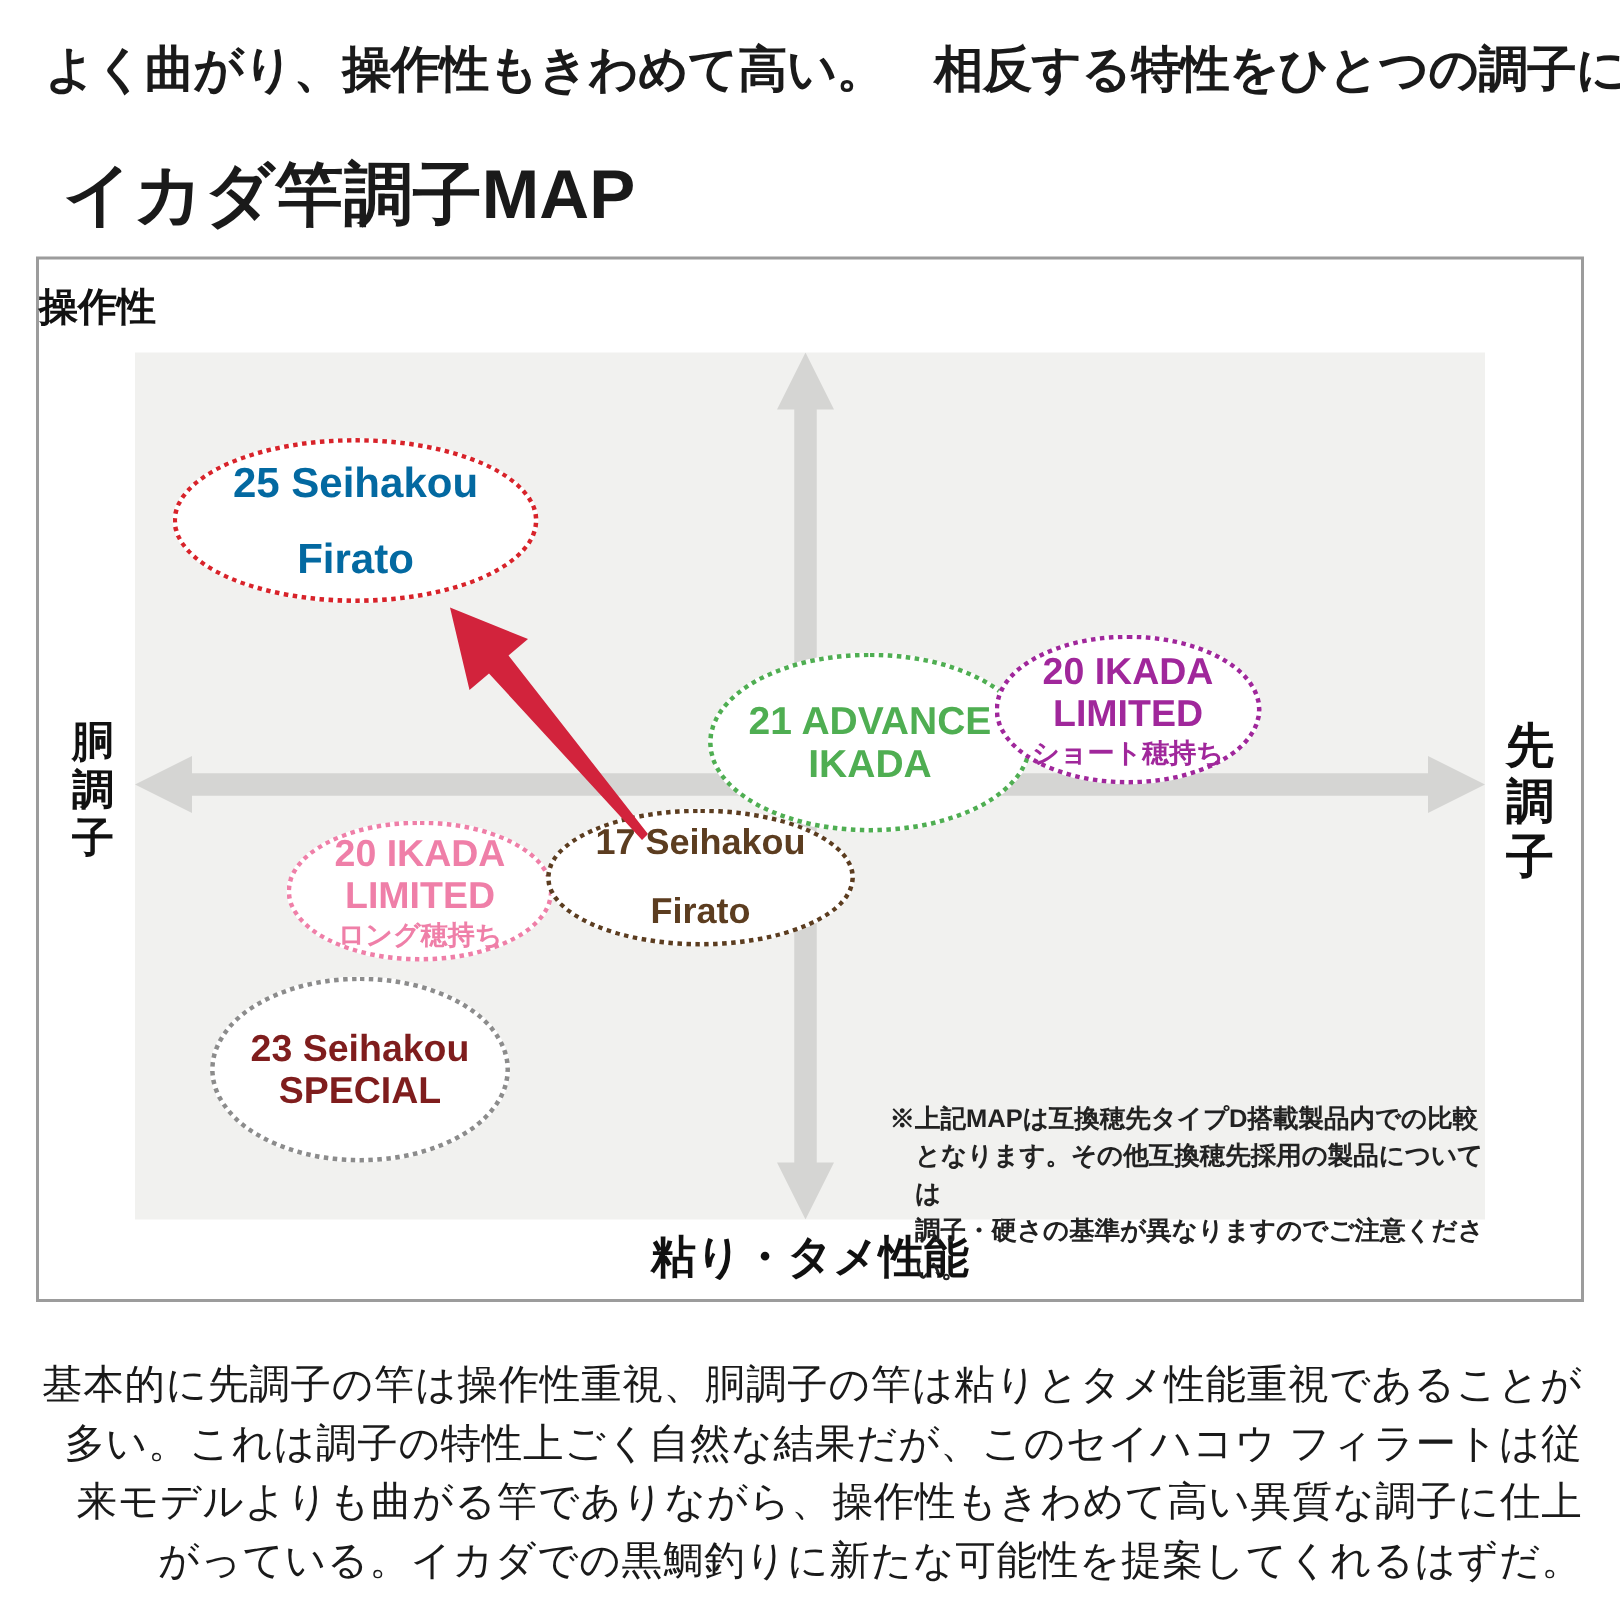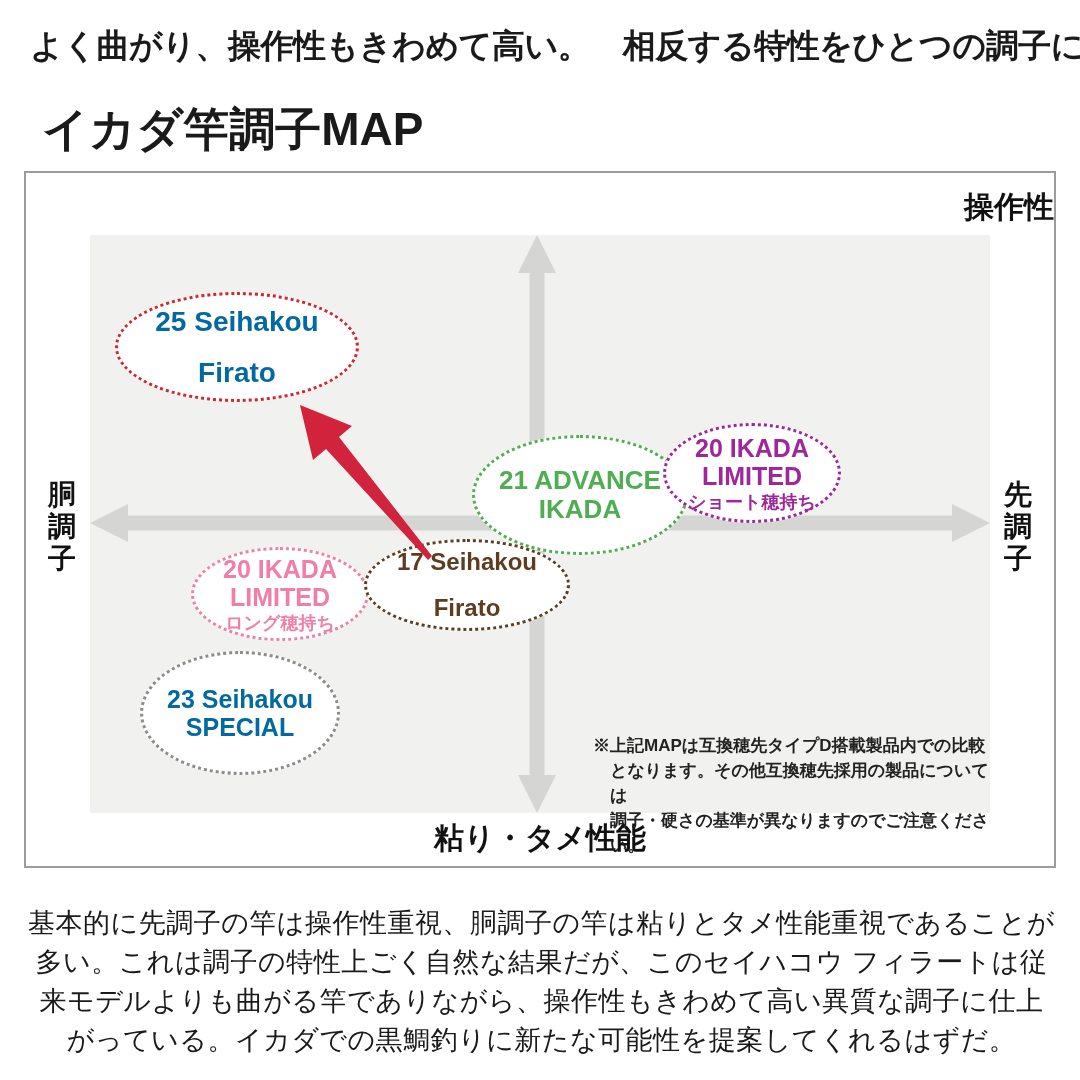--- a/index.html
+++ b/index.html
@@ -12,44 +12,44 @@
   .chart-box { position:relative; margin:10px 24px 0 24px; height:697px;
                border:2px solid #9c9c9c; background:#ffffff; }
 
   .plot { position:absolute; left:64px; top:62px; width:900px; height:578px; background:#f1f1ef; }
 
   .axes-svg, .arrow-svg { position:absolute; pointer-events:none; }
   .axes-svg  { left:64px; top:62px; width:900px; height:578px; z-index:1; }
   .arrow-svg { left:0; top:0; width:1028px; height:693px; z-index:4; }
 
   .axis-label { position:absolute; font-weight:700; color:#111; }
-  .axis-top    { left:0; right:0; top:14px;  text-align:right; font-size:30px; }
+  .axis-top    { left:0; right:0; top:14px;  text-align:left; font-size:26px; }
   .axis-bottom { left:0; right:0; top:645px; text-align:center; font-size:30px; }
   .axis-left   { left:22px;  top:306px; width:1em; font-size:28px; line-height:1.15; word-break:break-all; text-align:center; }
-  .axis-right  { left:978px; top:306px; width:1em; font-size:28px; line-height:1.15; word-break:break-all; text-align:center; }
+  .axis-right  { left:978px; top:306px; width:1em; font-size:32px; line-height:1.15; word-break:break-all; text-align:center; }
 
   .ellipse { position:absolute; border-radius:50%; background:#ffffff;
              border:3px dotted currentColor; display:flex; flex-direction:column;
              align-items:center; justify-content:center; text-align:center;
              font-weight:800; line-height:1.12; z-index:2; }
   .ellipse .sub { font-size:18px; margin-top:2px; font-weight:800; }
 
   .e-red    { left:89px;  top:119px; width:244px; height:110px; font-size:28px; }
   .e-green  { left:446px; top:262px; width:216px; height:120px; font-size:26px; }
   .e-purple { left:637px; top:250px; width:178px; height:100px; font-size:25px; z-index:3; }
   .e-pink   { left:165px; top:374px; width:178px; height:94px;  font-size:25px; }
   .e-brown  { left:338px; top:366px; width:206px; height:92px;  font-size:24px; z-index:3; }
   .e-gray   { left:114px; top:478px; width:200px; height:124px; font-size:25px; }
 
   .note { position:absolute; left:567px; top:560px; width:402px; z-index:1;
           font-size:17px; font-weight:700; line-height:25px; color:#222; }
   .note .cont { padding-left:17px; }
 
   .body-text { margin:36px 25px 0 28px; font-size:27px; font-weight:500;
-               line-height:39px; letter-spacing:0.5px; text-align:center; }
+               line-height:39px; letter-spacing:0.5px; text-align:right; }
 </style>
 </head>
 <body>
 
 <div class="tagline">よく曲がり、操作性もきわめて高い。　相反する特性をひとつの調子に。</div>
 <div class="title">イカダ竿調子MAP</div>
 
 <div class="chart-box">
 
   <div class="plot"></div>
@@ -90,21 +90,21 @@
     <span>20 IKADA</span>
     <span>LIMITED</span>
     <span class="sub">ロング穂持ち</span>
   </div>
 
   <div class="ellipse e-brown" style="color: rgb(92, 61, 32); border-color: rgb(92, 61, 32); gap: 19px;">
     <span>17 Seihakou</span>
     <span>Firato</span>
   </div>
 
-  <div class="ellipse e-gray" style="color: #0369a1; border-color: rgb(140, 140, 140); align-items: center;">
+  <div class="ellipse e-gray" style="color: #7f1d1d; border-color: rgb(140, 140, 140); align-items: center;">
     <span>23 Seihakou</span>
     <span>SPECIAL</span>
   </div>
 
   <svg class="arrow-svg" viewBox="0 0 1028 693">
     <polygon fill="#d2233c" points="274,232 326,253 313,264 406,383 402,387 300,276 287,287"></polygon>
   </svg>
 
 </div>
 

